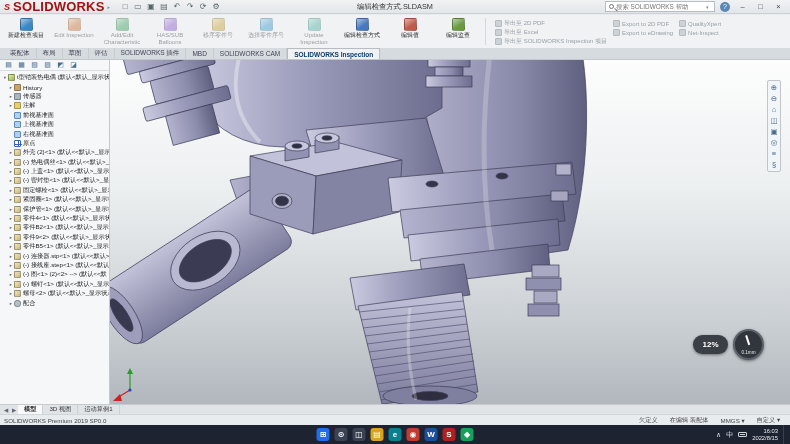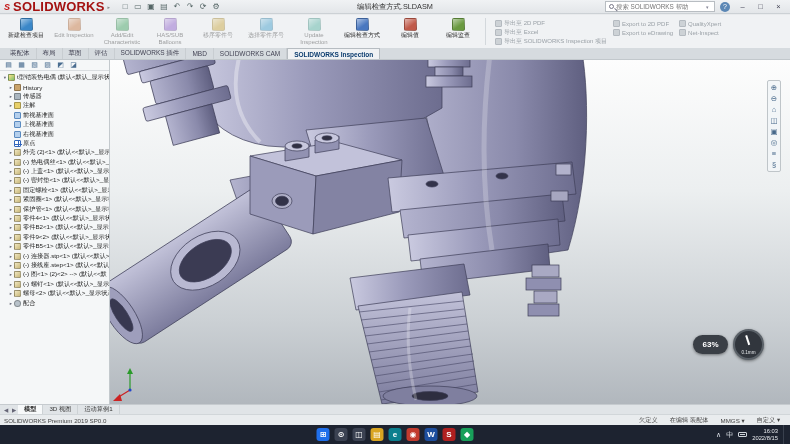--- a/index.html
+++ b/index.html
@@ -465,21 +465,21 @@
     <div id="vtoolbar">
         <div class="vticon">⊕</div>
         <div class="vticon">⊖</div>
         <div class="vticon">⌂</div>
         <div class="vticon">◫</div>
         <div class="vticon">▣</div>
         <div class="vticon">◎</div>
         <div class="vticon">≡</div>
         <div class="vticon">§</div>
       </div>
-    <div id="zoom-pill">63%</div>
+    <div id="zoom-pill">12%</div>
     <div id="gauge">
       <div class="needle"></div>
       <span class="gbot">0.1mm</span>
     </div>
   </div>
 
   <div id="doctabs" class="abs">
       <span class="dt-arrow">◀</span>
       <span class="dt-arrow">▶</span>
       <div class="dtab active">模型</div>

